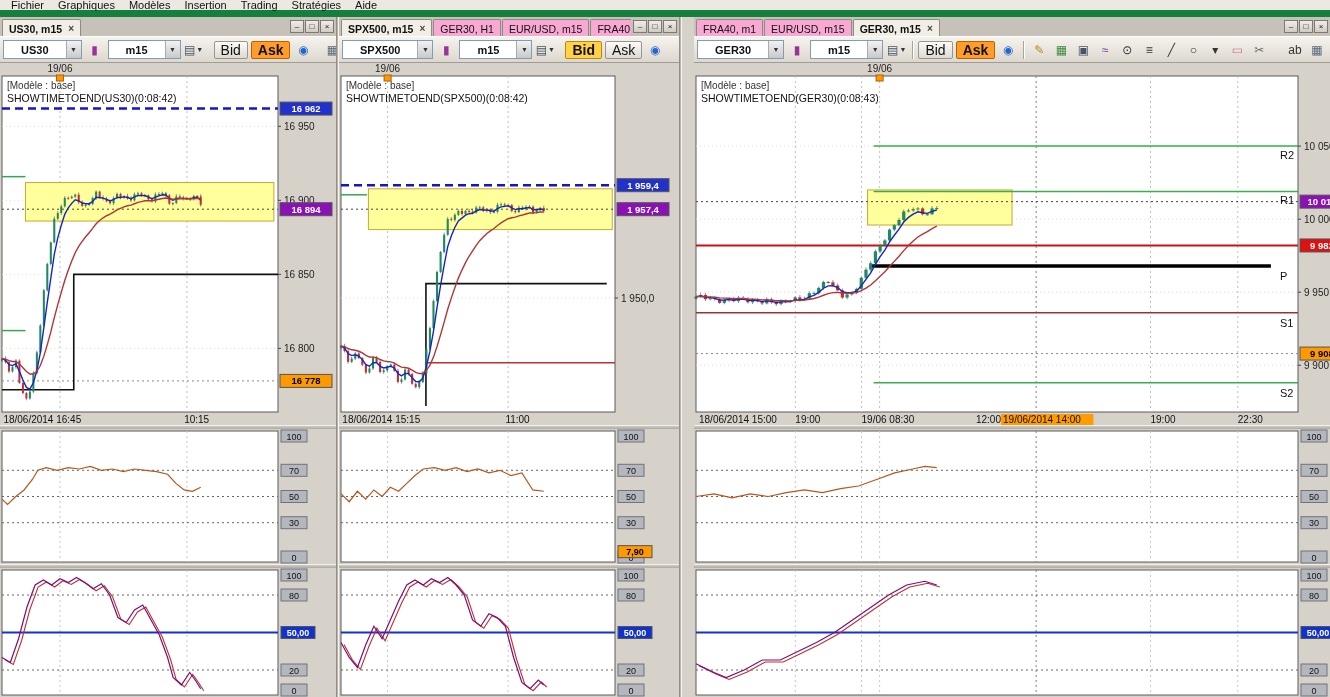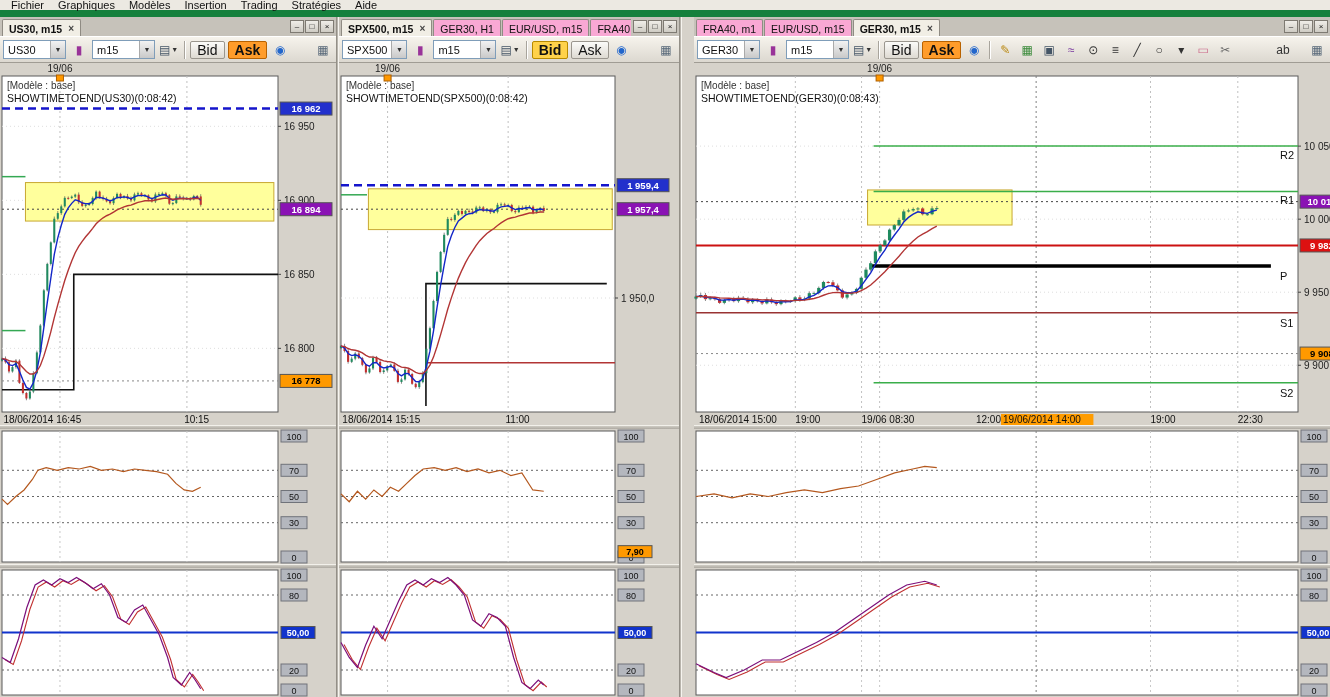--- a/index.html
+++ b/index.html
@@ -23,21 +23,21 @@
          border-radius:2px 2px 0 0; font-size:10.5px; display:flex; gap:4px; align-items:center; white-space:nowrap; }
   .tab.active { background:#f1eee5; font-weight:bold; }
   .tabx { color:#444; font-size:10px; margin-left:2px; }
   .winbtns { position:absolute; right:2px; top:3px; display:flex; gap:1px; }
   .winbtn { width:14px; height:13px; background:linear-gradient(#efede8,#cfccc4); border:1px solid #7e7a72;
             font-size:8px; line-height:11px; text-align:center; }
 
   .toolbar { height:27px; background:linear-gradient(#f6f3ec,#dcd8d0); border-top:1px solid #fff;
              border-bottom:1px solid #a09c94; display:flex; align-items:center; padding:0 3px; gap:3px; }
   .dd { height:19px; background:#fff; border:1px solid #7f9db9; display:flex; align-items:center; font-size:11px; }
-  .ddval { padding:0 4px; min-width:46px; }
+  .ddval { padding:0 17px; min-width:46px;font-weight:bold; }
   .ddarrow { width:15px; height:100%; background:linear-gradient(#f2f2f2,#c9c9c9); border-left:1px solid #aaa;
              display:flex; align-items:center; justify-content:center; font-size:7px; color:#333; }
   .iconbtn { height:20px; min-width:20px; display:flex; align-items:center; justify-content:center;
              font-size:12px; border:1px solid transparent; border-radius:2px; }
   .smallarrow { font-size:7px; margin-left:1px; color:#333; }
   .sep { width:1px; height:18px; background:#a8a49c; box-shadow:1px 0 0 #fff; margin:0 2px; }
   .ba-btn { height:18px; padding:0 6px; border:1px solid #9a968e; background:linear-gradient(#fbfbf9,#dedad2);
             font-size:14px; display:flex; align-items:center; border-radius:2px; }
   .ba-btn.active-ask { background:#ff9c2a; border-color:#b86200; font-weight:bold; }
   .ba-btn.active-bid { background:#ffd24a; border-color:#b88a00; font-weight:bold; }
@@ -586,21 +586,21 @@
           <span class="iconbtn" style="color: rgb(122, 58, 160);">≈</span>
           <span class="iconbtn" style="color: rgb(51, 51, 51);">⊙</span>
           <span class="iconbtn" style="color: rgb(51, 51, 51);">≡</span>
           <span class="iconbtn" style="color: rgb(51, 51, 51);">╱</span>
           <span class="iconbtn" style="color: rgb(51, 51, 51);">○</span>
           <span class="iconbtn" style="color: rgb(51, 51, 51);">▾</span>
           <span class="iconbtn" style="color: rgb(204, 102, 136);">▭</span>
           <span class="iconbtn" style="color: rgb(102, 102, 102);">✂</span>
         </span>
       <span class="spacer"></span>
-      <span class="icons-holder" style="display:flex;gap:14px;">
+      <span class="icons-holder" style="display:flex;gap:2px;">
           <span class="iconbtn" style="color: rgb(51, 51, 51);">ab</span>
           <span class="iconbtn" style="color: rgb(85, 102, 119);">▦</span>
         </span>
     </div>
     <div class="chartbox main" id="main2">
         <svg width="654" height="362" font-family="Liberation Sans, sans-serif">
           <rect x="2" y="13" width="602" height="336" fill="#ffffff" stroke="#5a5a5a"></rect>
           <line x1="2" y1="83.12173913043478" x2="604" y2="83.12173913043478" stroke="#dedede" stroke-dasharray="1 3"></line>
           <line x1="2" y1="156.16521739130434" x2="604" y2="156.16521739130434" stroke="#dedede" stroke-dasharray="1 3"></line>
           <line x1="2" y1="229.2086956521739" x2="604" y2="229.2086956521739" stroke="#dedede" stroke-dasharray="1 3"></line>

